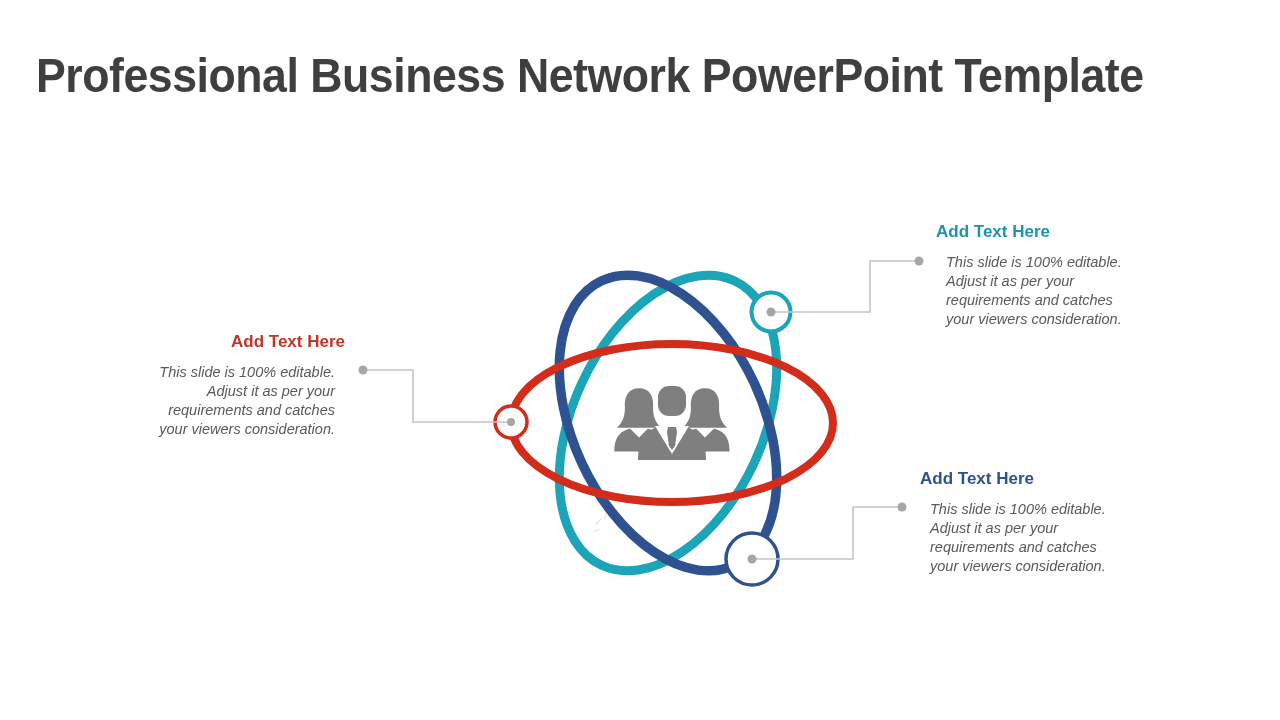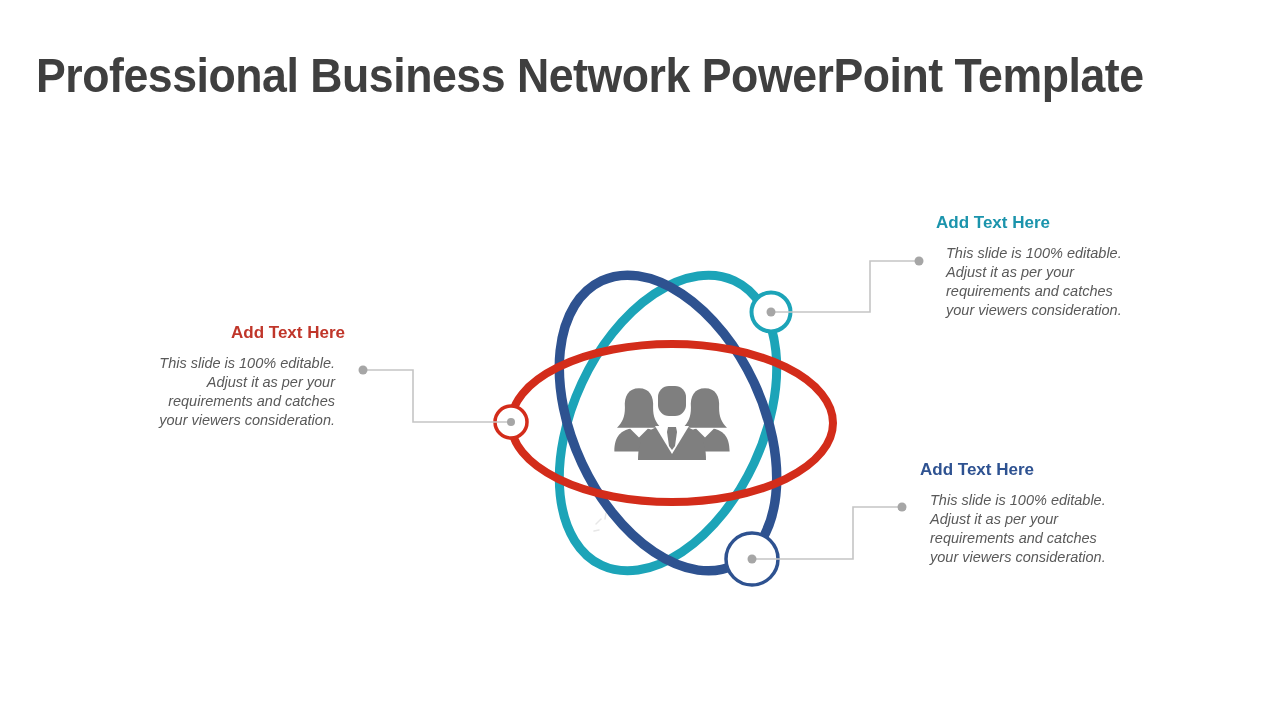--- a/index.html
+++ b/index.html
@@ -10,21 +10,21 @@
   .slide-title{
     position:absolute;left:36px;top:48px;
     font-size:48px;font-weight:700;color:#3F3F3F;
     letter-spacing:-0.5px;white-space:nowrap;
     transform:scaleX(0.93);transform-origin:left top;
     font-family:"Liberation Sans", sans-serif;
   }
   .diagram-svg{position:absolute;left:0;top:0;}
   .callout{position:absolute;}
   .callout-heading{
-    font-size:17px;font-weight:700;margin:7px 0 11px 0;
+    font-size:17px;font-weight:700;margin:16px 0 11px 0;
     font-family:"Liberation Sans", sans-serif;
   }
   .callout-body{
     font-size:14.5px;font-style:italic;color:#595959;
     line-height:19px;white-space:pre-line;margin:10px;
   }
   .c-teal{color:#1B94AC;}
   .c-red{color:#C0362A;}
   .c-blue{color:#2E5291;}
   .callout-top-right{left:936px;top:206px;width:205px;text-align:left;}

